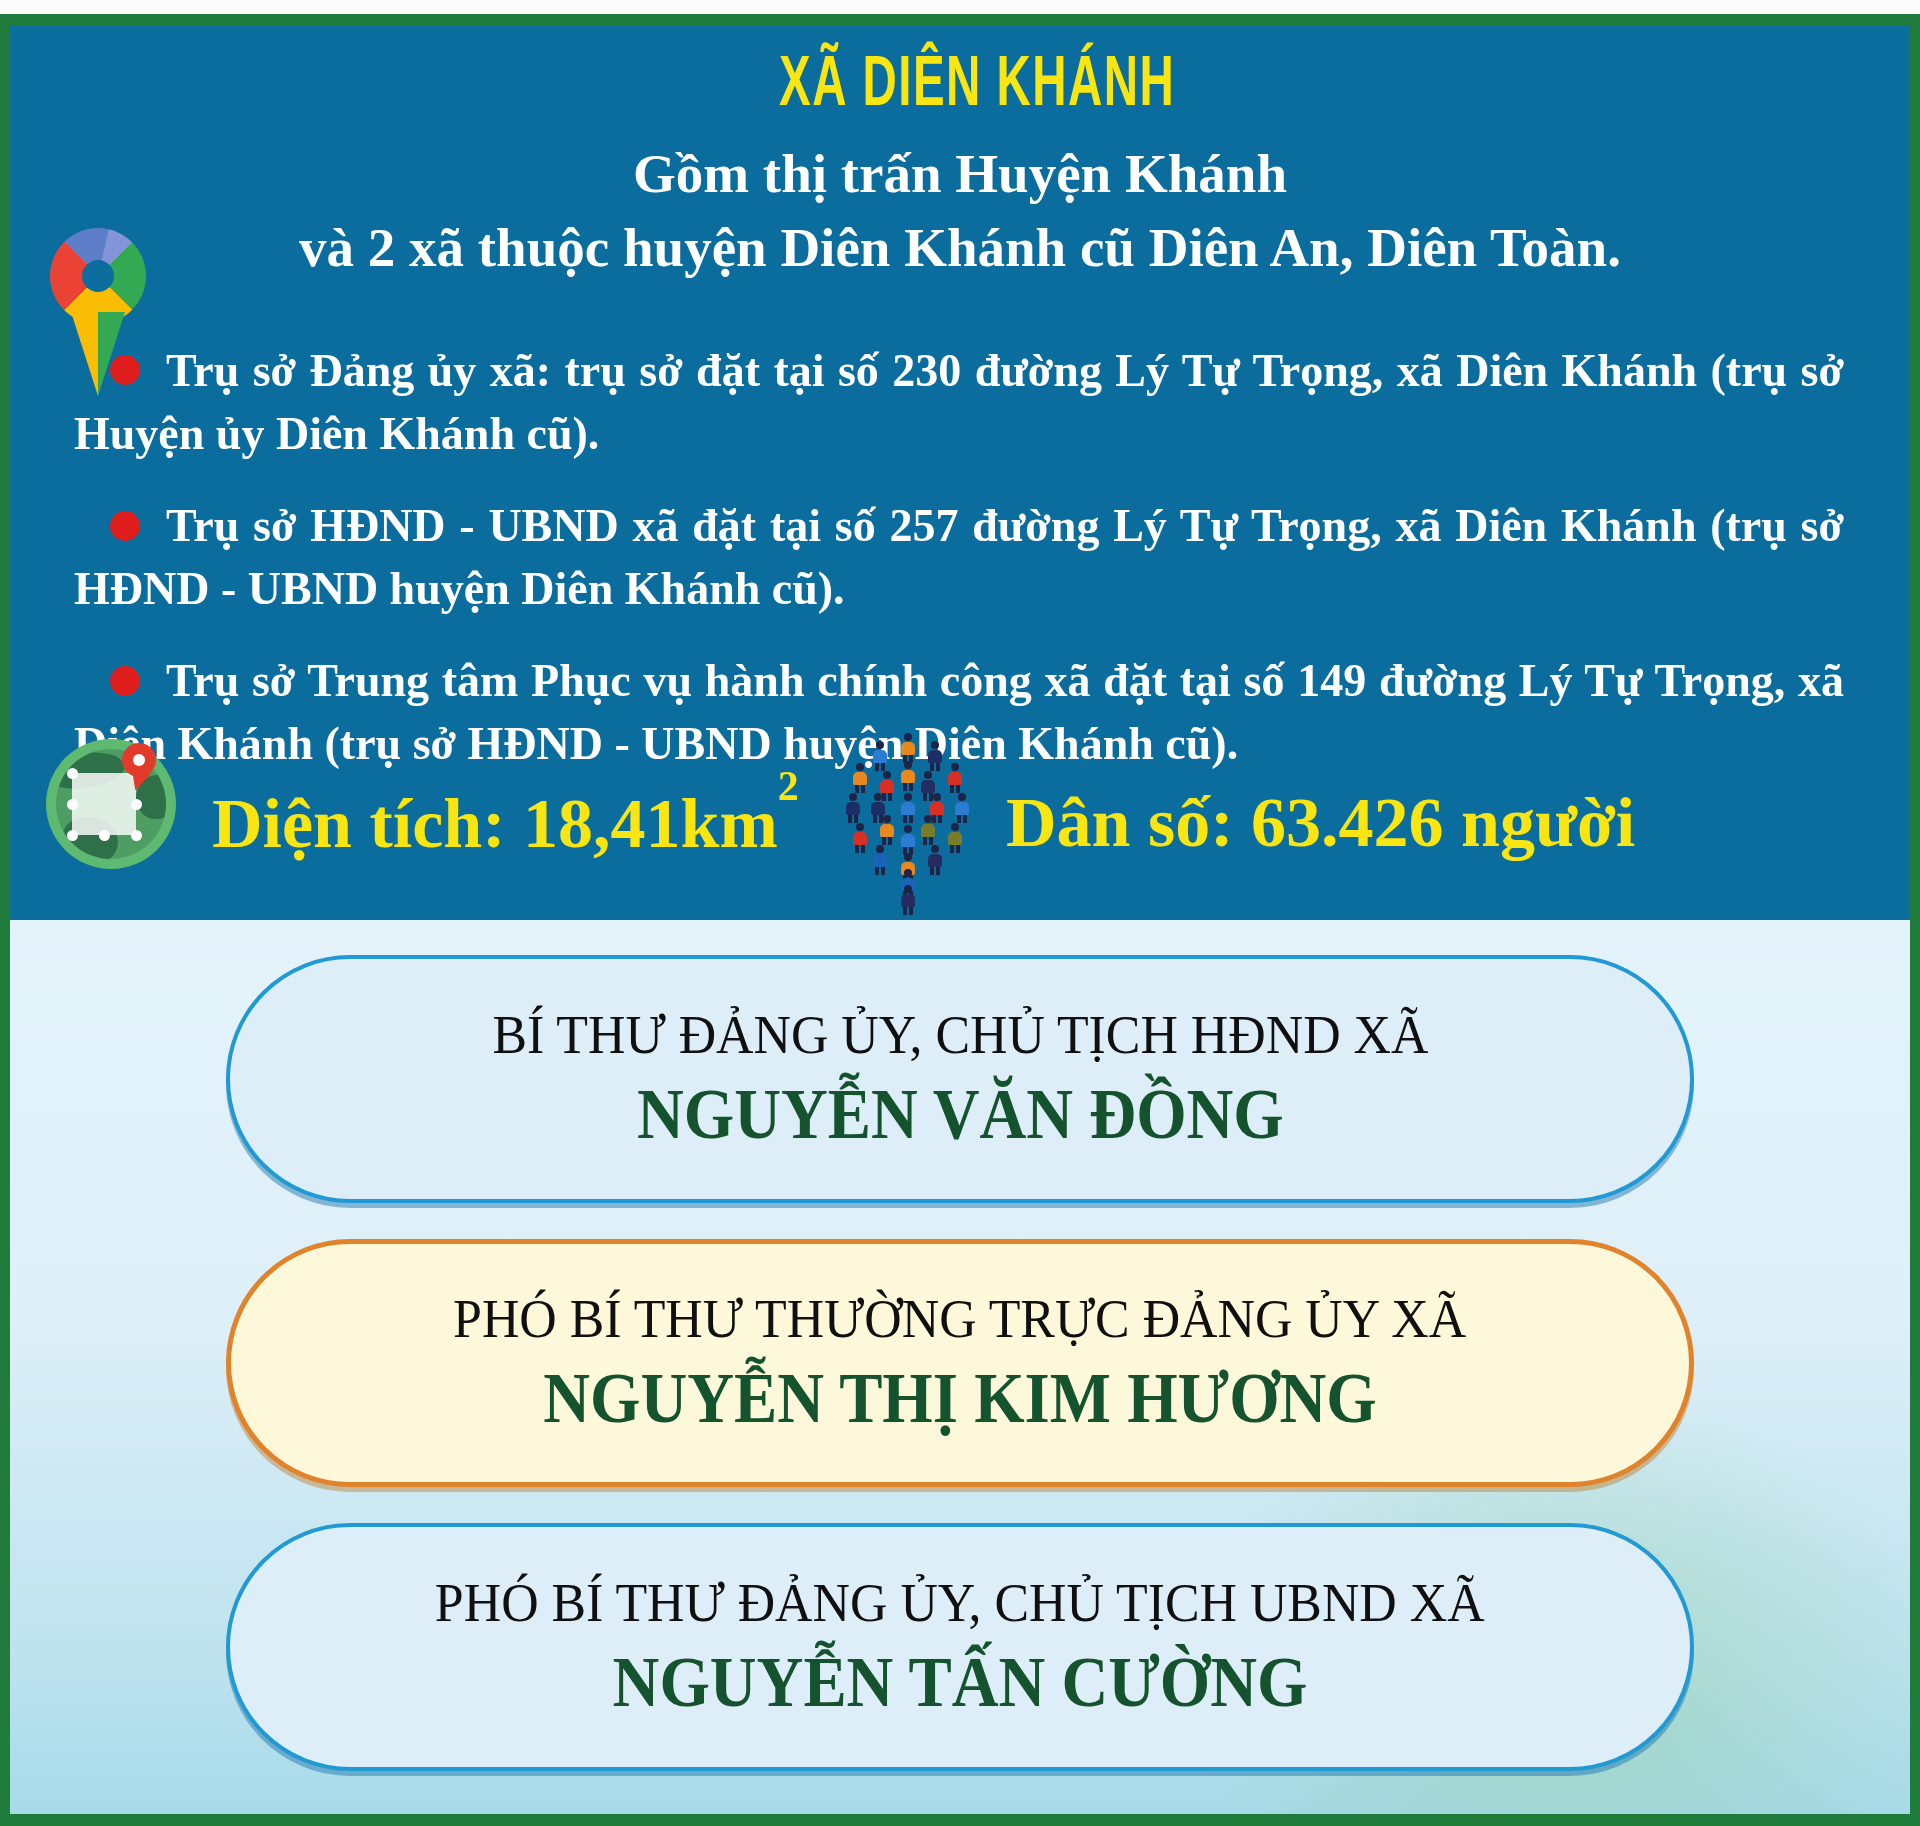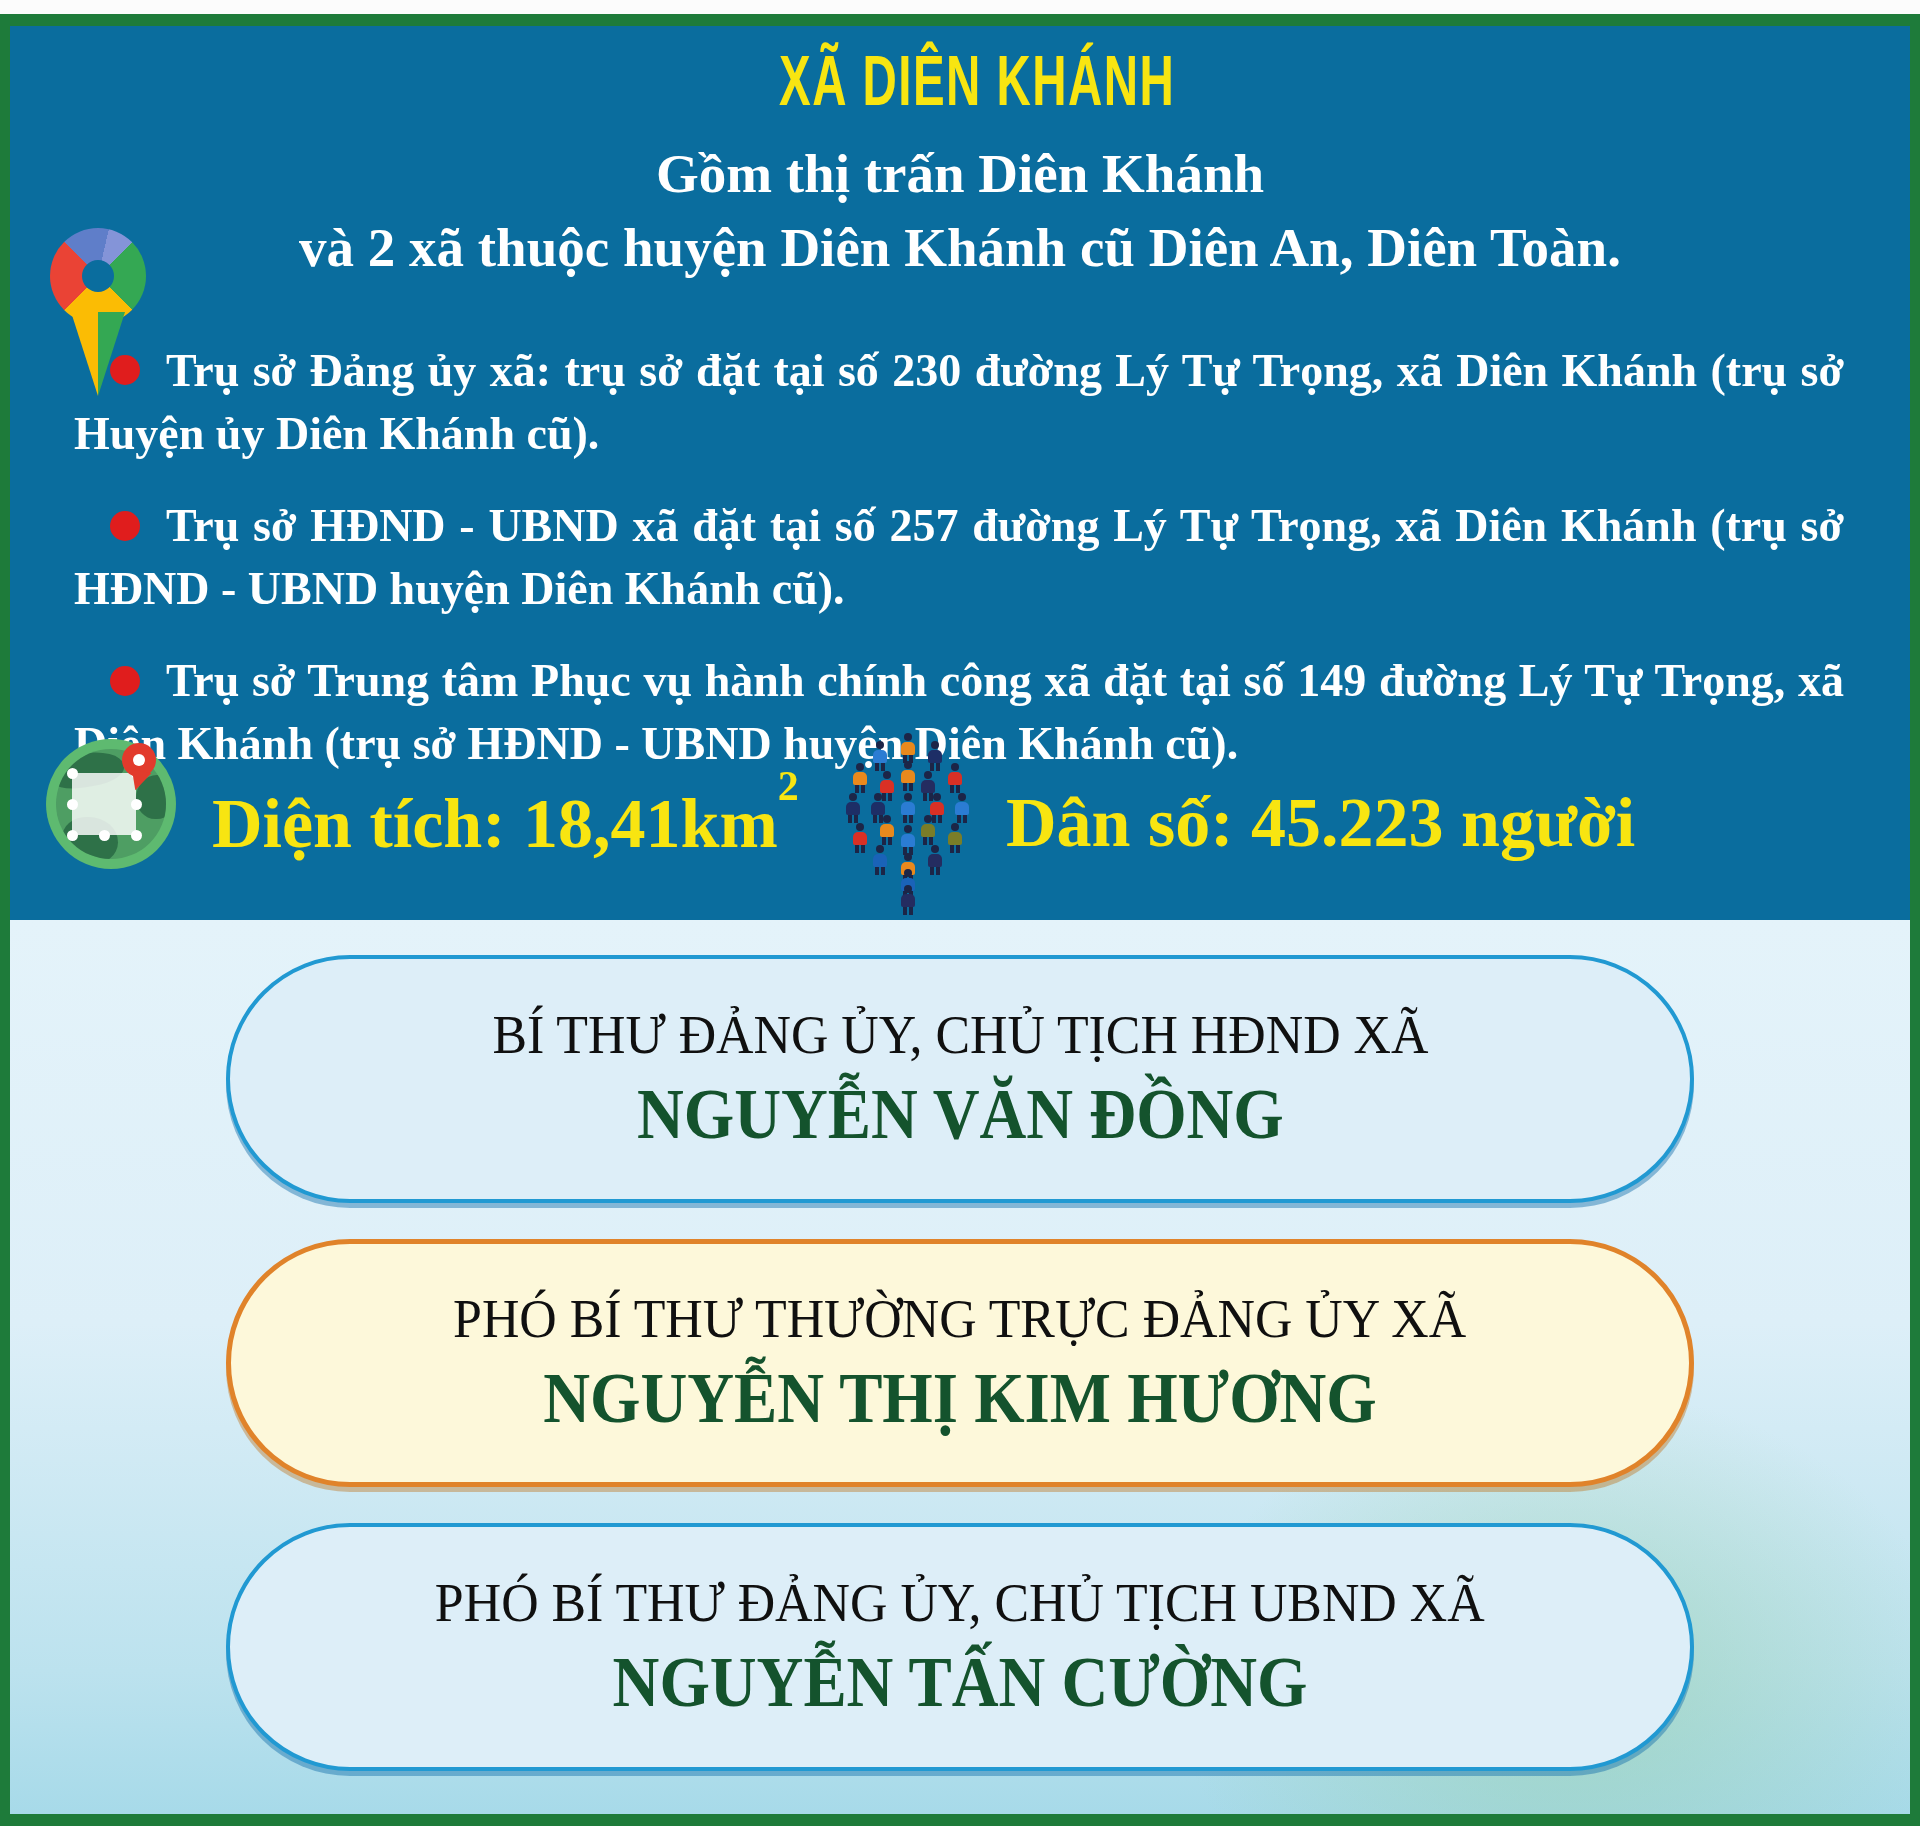--- a/index.html
+++ b/index.html
@@ -120,21 +120,21 @@
 
 <div class="page">
   <div class="top-strip"></div>
   <div class="frame">
     <div class="inner">
 
       <div class="header">
         <div class="main-title">
           <span class="squeeze">XÃ DIÊN KHÁNH</span>
         </div>
-        <div class="subtitle s1">Gồm thị trấn Diên Khánh</div>
+        <div class="subtitle s1">Gồm thị trấn Huyện Khánh</div>
         <div class="subtitle s2">và 2 xã thuộc huyện Diên Khánh cũ Diên An, Diên Toàn.</div>
 
         <div class="gpin">
           <span class="head"></span>
           <span class="tail"></span>
           <span class="hole"></span>
         </div>
 
         <div class="bullets">
           <p class="bullet"><span class="dot"></span><span>Trụ sở Đảng ủy xã: trụ sở đặt tại số 230 đường Lý Tự Trọng, xã Diên Khánh (trụ sở Huyện ủy Diên Khánh cũ).</span></p>
@@ -294,21 +294,21 @@
               <i class="pl"></i>
               <i class="pr"></i>
             </span>
             <span class="person" style="left: 69px; top: 159px;">
               <i class="ph"></i>
               <i class="pt" style="background:#242c60"></i>
               <i class="pl"></i>
               <i class="pr"></i>
             </span>
           </div>
-        <div class="stat stat-pop">Dân số: 45.223 người</div>
+        <div class="stat stat-pop">Dân số: 63.426 người</div>
       </div>
 
       <div class="lower">
         <div class="box box--blue">
           <div class="role"><span class="sq">BÍ THƯ ĐẢNG ỦY, CHỦ TỊCH HĐND XÃ</span></div>
           <div class="name"><span class="sq">NGUYỄN VĂN ĐỒNG</span></div>
         </div>
         <div class="box box--orange">
           <div class="role"><span class="sq">PHÓ BÍ THƯ THƯỜNG TRỰC ĐẢNG ỦY XÃ</span></div>
           <div class="name"><span class="sq">NGUYỄN THỊ KIM HƯƠNG</span></div>

